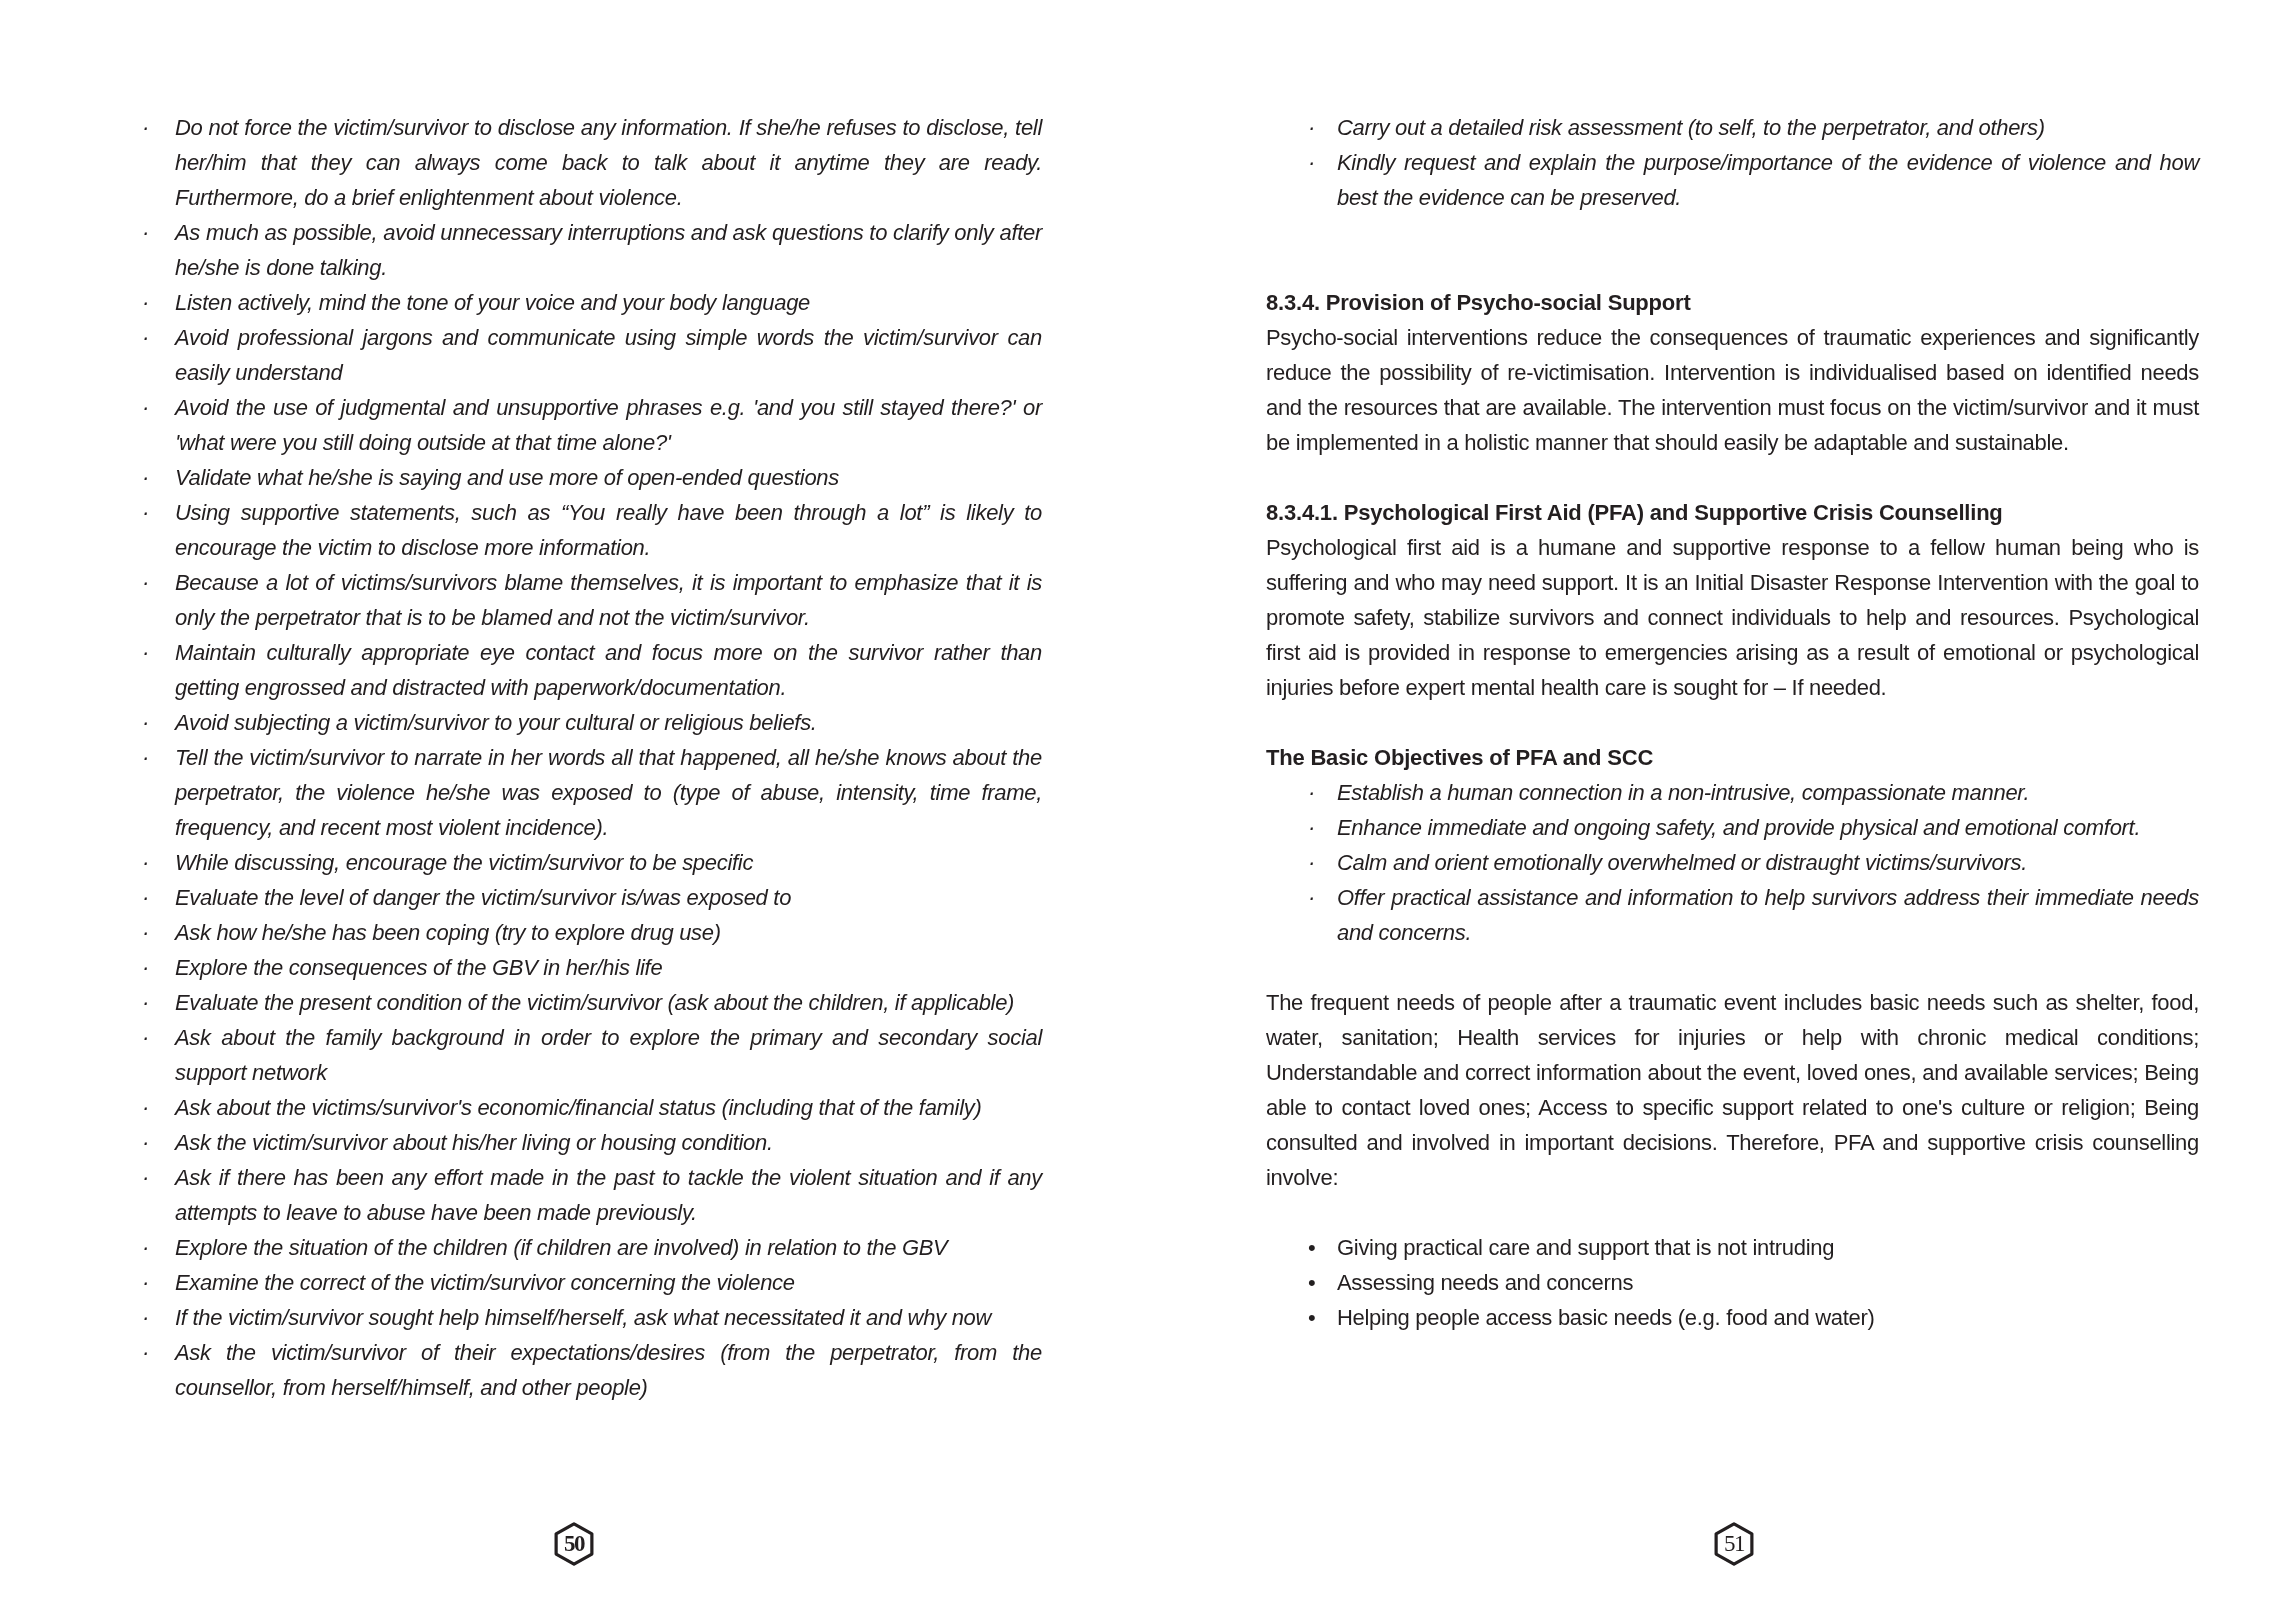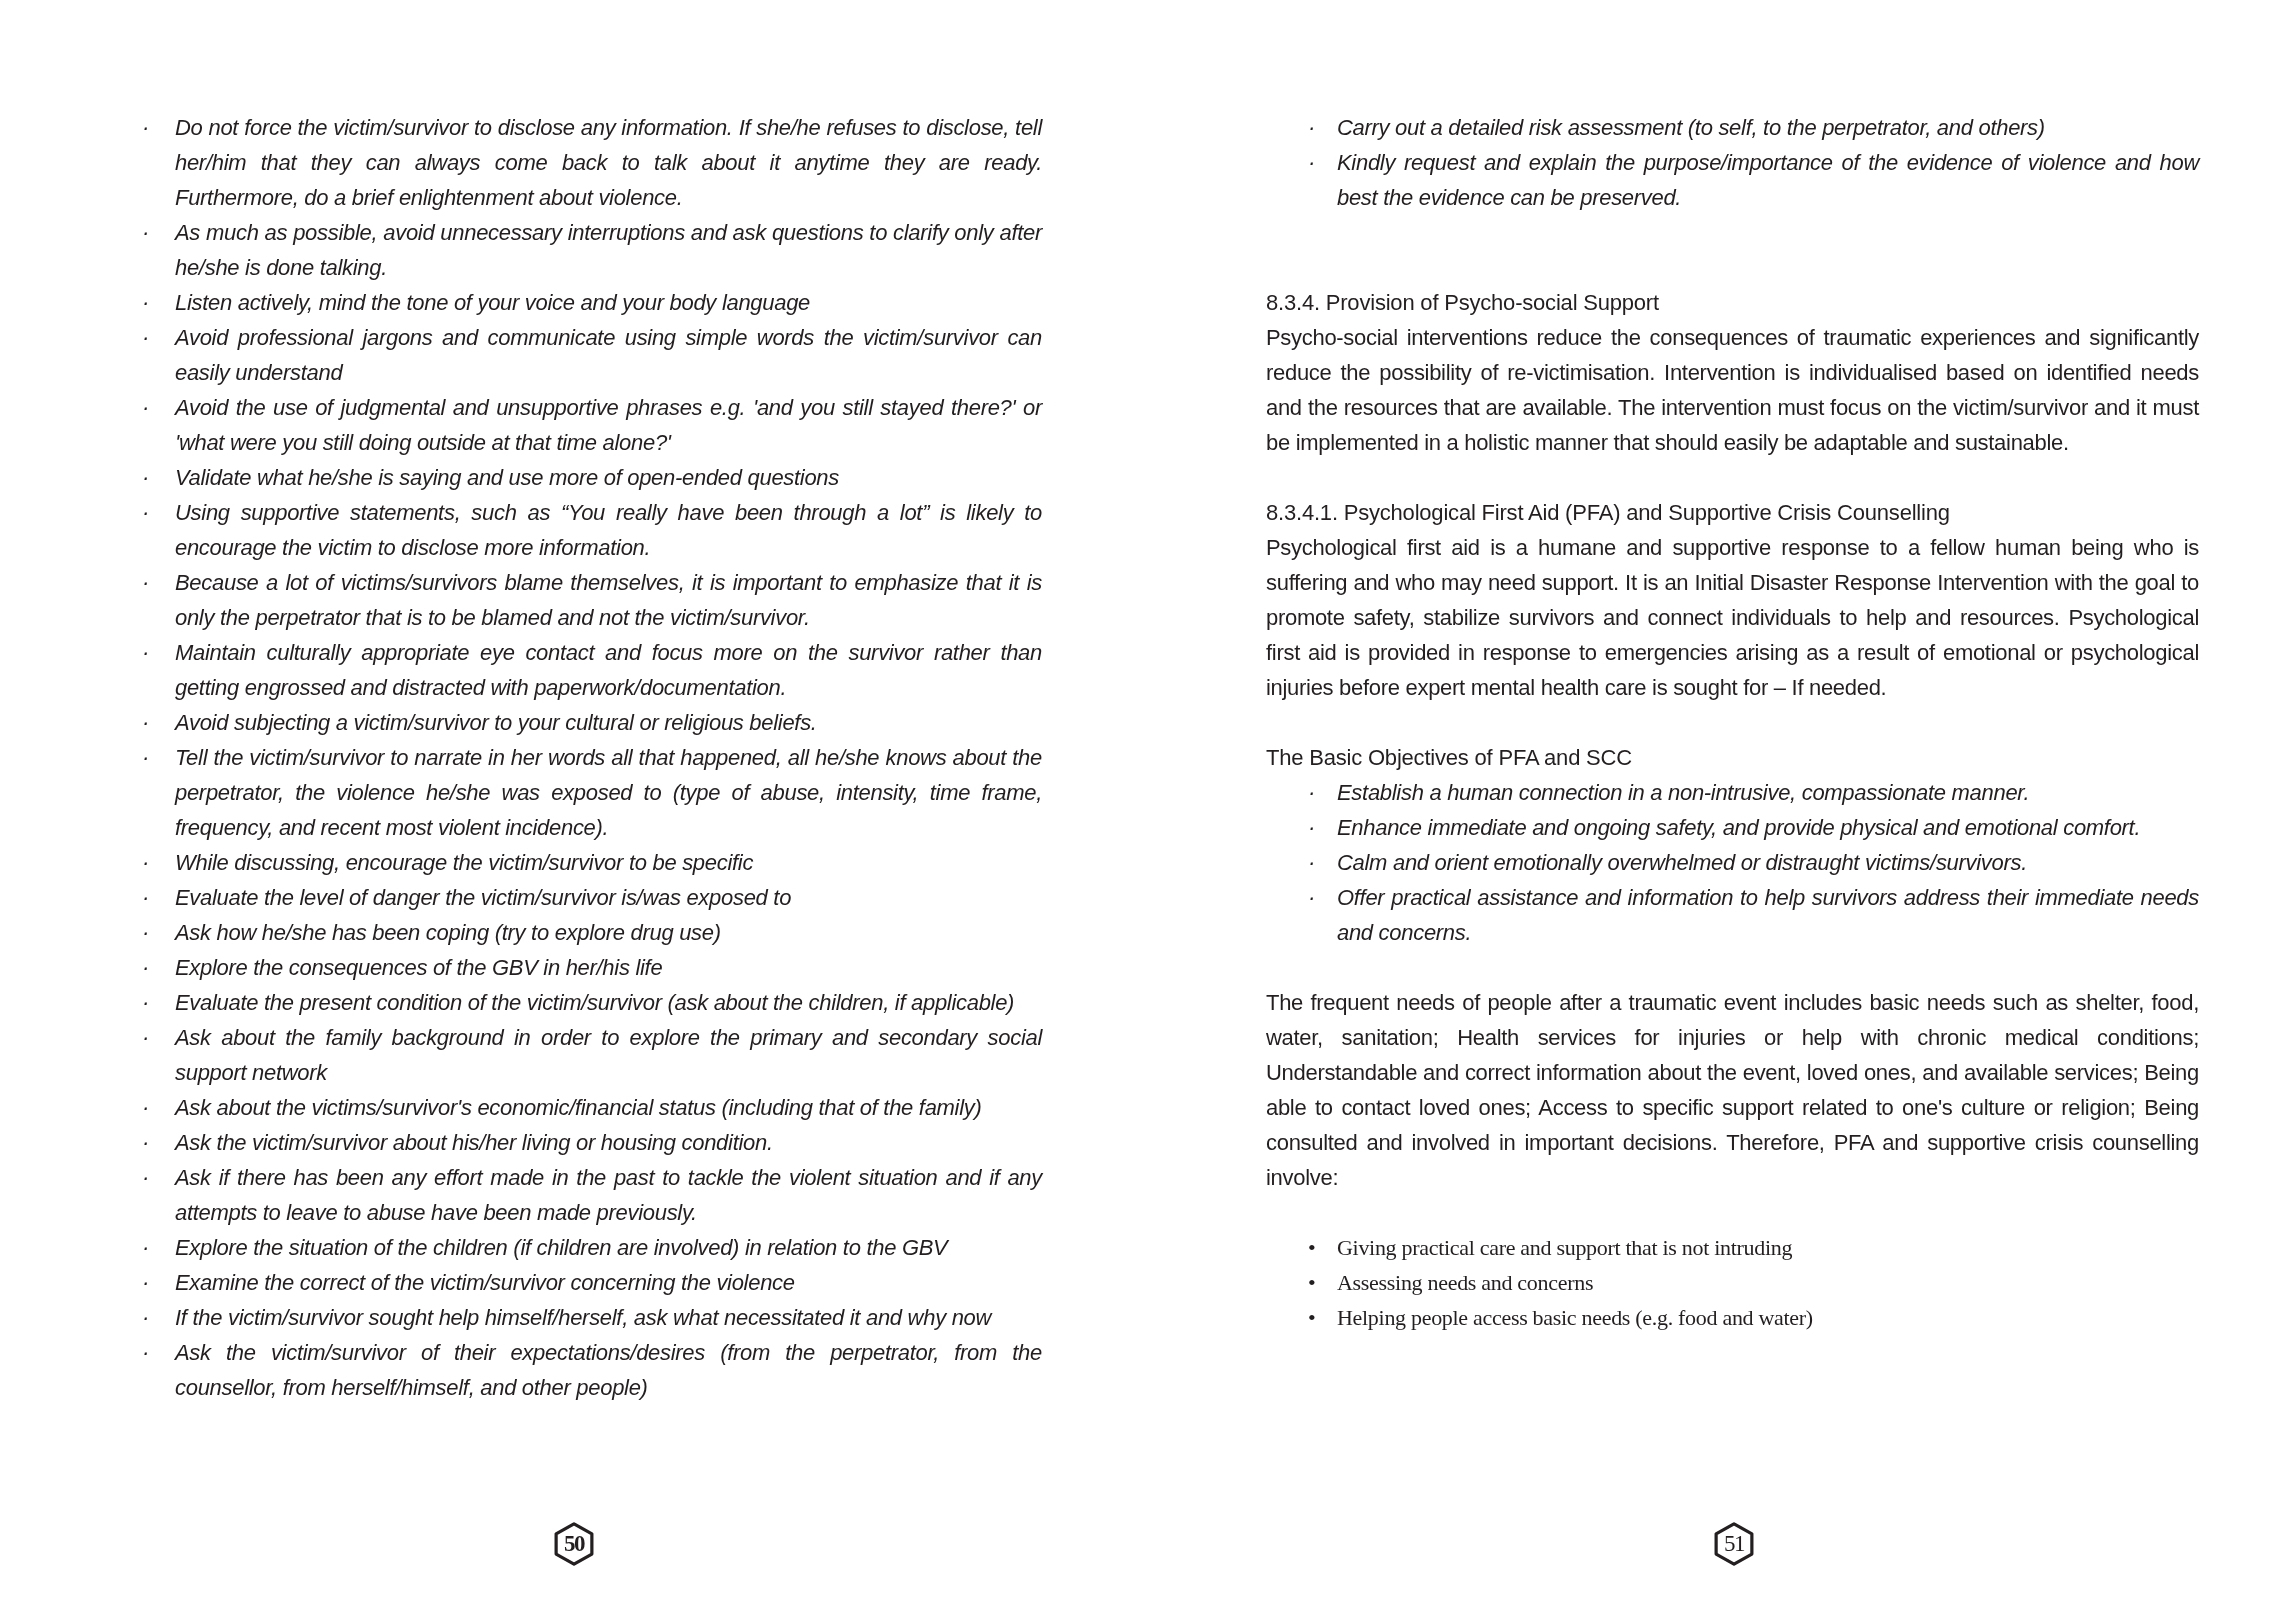--- a/index.html
+++ b/index.html
@@ -18,29 +18,29 @@
 
   .text { font-size: 22px; line-height: 35px; letter-spacing: -0.3px; }
 
   ul.dots { list-style: none; margin: 0; padding: 0; }
   ul.dots li { position: relative; padding-left: 33px; text-align: justify; font-style: italic; }
   ul.dots li::before {
     content: "·"; position: absolute; left: 0; top: 0; font-size: 22px;
   }
   .page-right ul.dots li { margin-left: 42px; padding-left: 29px; }
 
-  ul.discs { list-style: none; margin: 0; padding: 0; font-family: Liberation Serif, serif; }
+  ul.discs { list-style: none; margin: 0; padding: 0; }
   ul.discs li { position: relative; margin-left: 42px; padding-left: 29px; }
   ul.discs li::before {
     content: "•"; position: absolute; left: 0; top: 0; font-size: 22px;
   }
 
   p { margin: 0; text-align: justify; }
   .gap { height: 35px; }
-  h3 { margin: 0; font-size: 22px; line-height: 35px; font-weight: normal; letter-spacing: -0.2px; }
+  h3 { margin: 0; font-size: 22px; line-height: 35px; font-weight: bold; letter-spacing: -0.2px; }
 
   .page-num {
     position: absolute; top: 1522px; width: 42px; height: 44px;
   }
   .page-left .page-num  { left: 553px; font-weight: bold; }
   .page-right .page-num { left: 565px; }
   .page-num svg { position: absolute; left: 0; top: 0; }
   .page-num span {
     position: absolute; left: 0; top: 0; width: 42px; height: 44px;
     display: flex; align-items: center; justify-content: center;

